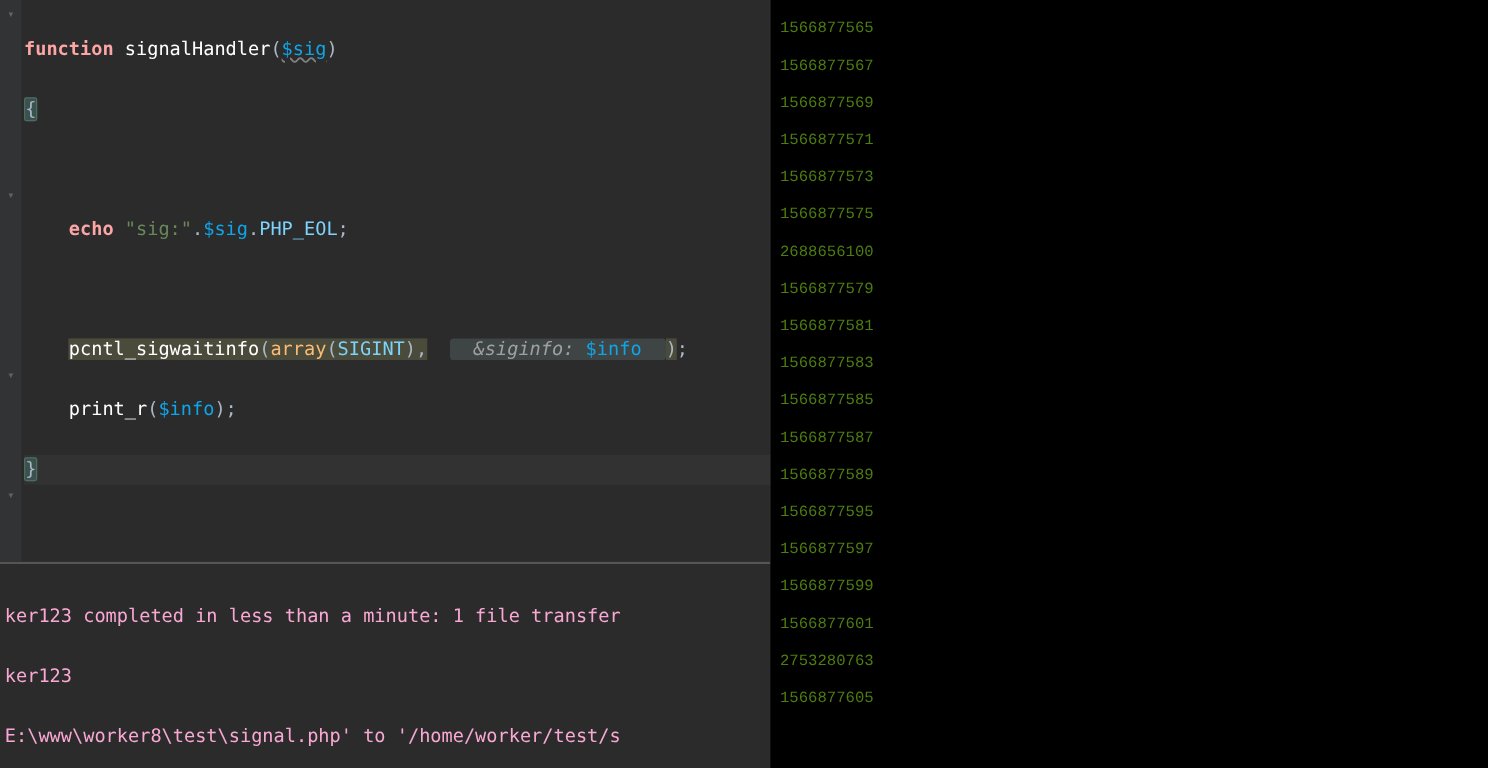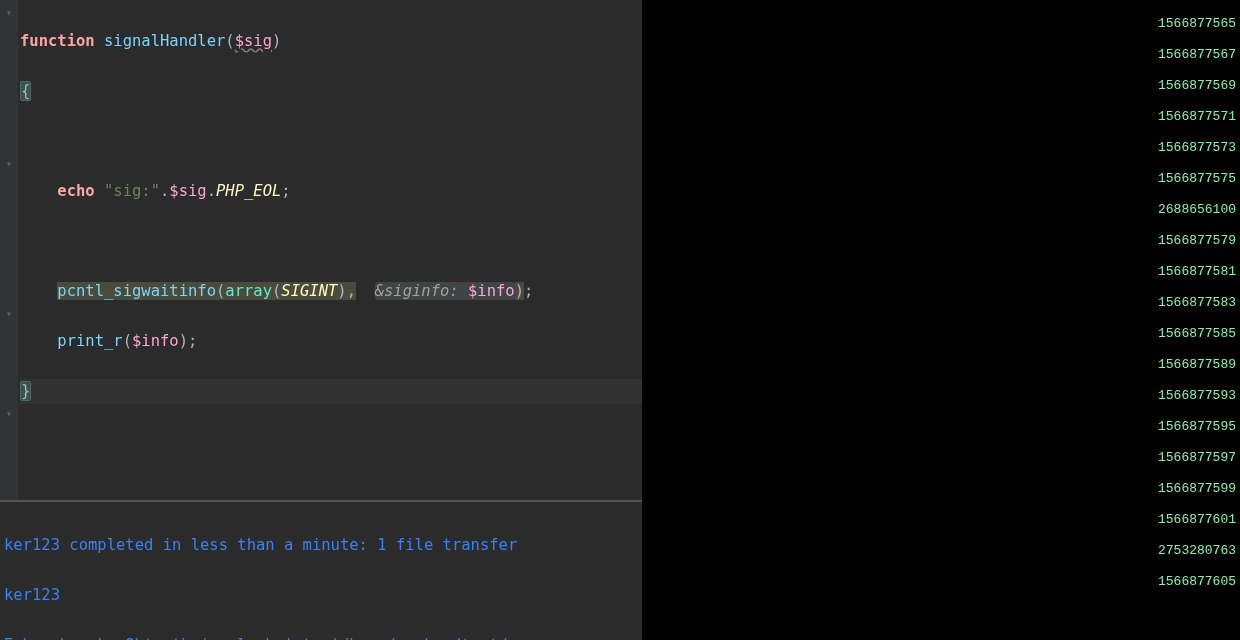--- a/index.html
+++ b/index.html
@@ -48,54 +48,53 @@
   }
   .code-lines {
     padding-left: 20px;
     white-space: pre;
   }
   .code-line {
     height: 25px;
     line-height: 25px;
   }
   .kw { color: #fca5a5; font-weight: bold; }
-  .kw2 { color: #5eead4; text-align: center; }
-  .fn { color: #7dd3fc; }
+  .kw2 { color: #fdba74; text-align: center; }
+  .fn { color: #ffffff; }
   .str { color: #6a8759; }
-  .var { color: #f9a8d4; }
-  .const { color: #fef9c3; font-style: italic; }
-  .hint-bg { background: #3e4544; color:#787878; padding: 0 0; border-radius: 3px; }
+  .var { color: #0ea5e9; }
+  .const { color: #7dd3fc; }
+  .hint-bg { background: #3e4544; color:#787878; padding: 0 20px; border-radius: 3px; }
   .hint-arg { color: #a0a0a0; font-style: italic; }
   .brace-hl { background: #3b514d; border: 1px solid #4d6b5f; border-radius: 2px; }
   .call-hl { background: #4a4b3a; }
   .paren { color: #a9b7c6; }
   .hl-line { background: #323232; display:block; width:100%;}
   .bottom-log {
-    height: 140px;
+    height: 172px;
     border-top: 2px solid #555;
     background: #2b2b2b;
-    color: #3b82f6;
+    color: #f9a8d4;
     font-size: 15.5px;
     line-height: 25px;
     padding: 6px 4px 0 4px;
     white-space: pre;
     overflow: hidden;
   }
   .right-pane {
     width: 598px;
     height: 640px;
     background: #000000;
-    color: #86efac;
+    color: #4d7c0f;
     font-family: 'Consolas','Courier New',monospace;
     font-size: 13px;
     line-height: 15.5px;
     padding: 0 4px 0 8px;
     white-space: pre;
     overflow: hidden;
-    text-align: right;
   }
 </style>
 </head>
 <body>
 
 <div class="left-pane">
   <div class="editor">
     <div class="gutter">
       <div class="fold-icon" style="top:7px">▾</div>
       <div class="fold-icon" style="top:158px">▾</div>
@@ -137,22 +136,22 @@
 <div>1566877567</div>
 <div>1566877569</div>
 <div>1566877571</div>
 <div>1566877573</div>
 <div>1566877575</div>
 <div>2688656100</div>
 <div>1566877579</div>
 <div>1566877581</div>
 <div>1566877583</div>
 <div>1566877585</div>
+<div>1566877587</div>
 <div>1566877589</div>
-<div>1566877593</div>
 <div>1566877595</div>
 <div>1566877597</div>
 <div>1566877599</div>
 <div>1566877601</div>
 <div>2753280763</div>
 <div>1566877605</div>
 
 
 
 

